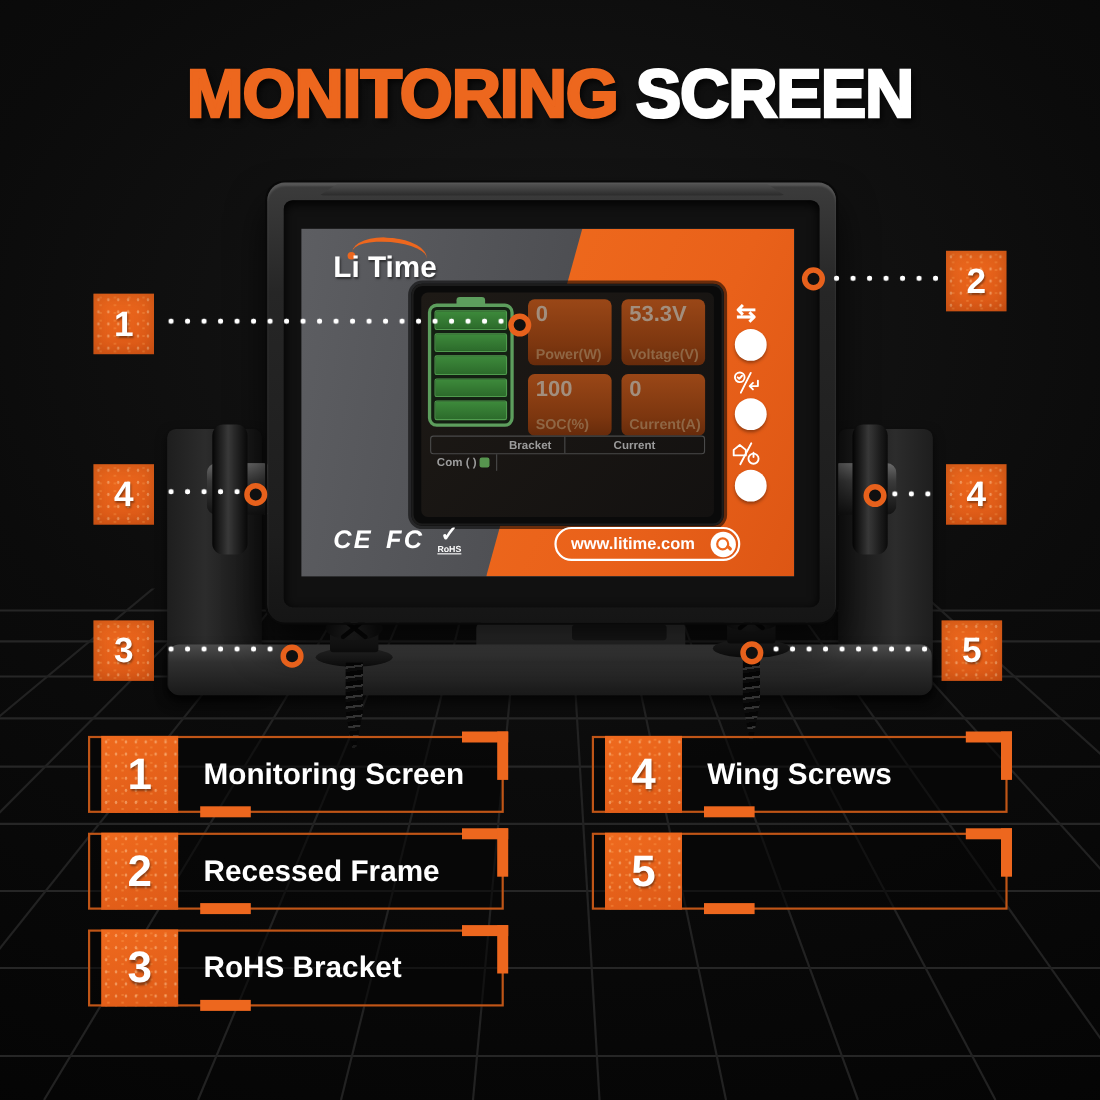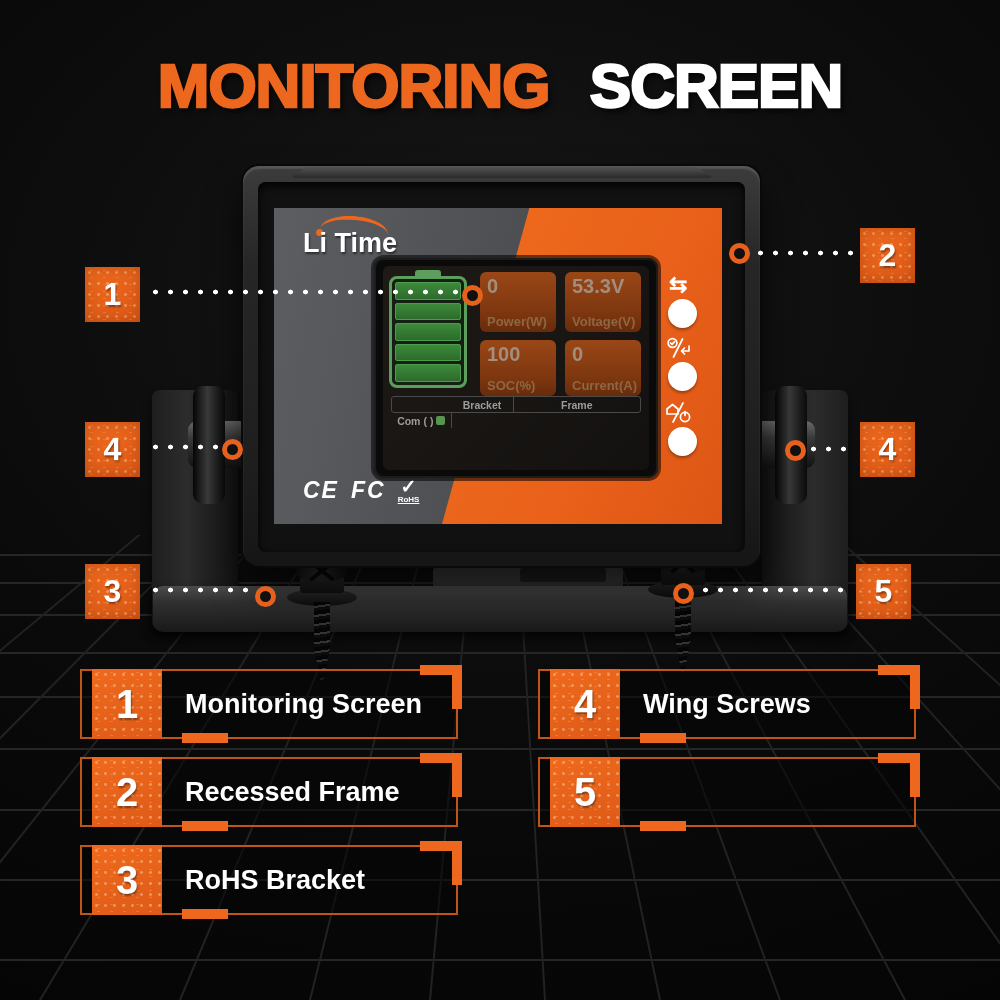--- a/index.html
+++ b/index.html
@@ -5,21 +5,21 @@
   html,body{margin:0;padding:0;background:#000;}
   .stage{position:relative;width:1000px;height:1000px;overflow:hidden;
     background:radial-gradient(120% 90% at 50% 30%, #171717 0%, #0b0b0b 45%, #030303 100%);
     font-family:"Liberation Sans", sans-serif;}
 
   
   .title{position:absolute;top:50px;left:0;width:100%;text-align:center;
     font-size:62px;font-weight:bold;letter-spacing:-1px;white-space:nowrap;
     text-shadow:3px 4px 6px rgba(0,0,0,.8);}
   .title .t-orange{color:#ED671E;-webkit-text-stroke:2.5px #ED671E;}
-  .title .t-white{color:#ffffff;margin-left:12px;-webkit-text-stroke:2.5px #ffffff;}
+  .title .t-white{color:#ffffff;-webkit-text-stroke:2.5px #ffffff;}
 
   
   .grid-svg{position:absolute;top:535px;left:0;}
 
   
   .arm{position:absolute;width:86px;height:240px;top:390px;border-radius:8px;
     background:linear-gradient(90deg,#1e1e1e,#2c2c2c 40%,#121212);box-shadow:0 4px 10px rgba(0,0,0,.6);}
   .arm.left{left:152px;} .arm.right{left:762px;background:linear-gradient(90deg,#121212,#2c2c2c 60%,#1e1e1e);}
   .base-bar{position:absolute;left:153px;top:586px;width:694px;height:46px;border-radius:10px;
     background:linear-gradient(180deg,#4c4c4c,#303030 35%,#191919);box-shadow:0 6px 12px rgba(0,0,0,.7);}
@@ -254,21 +254,21 @@
       <span class="val">0</span>
       <span class="lab">Current(A)</span>
     </div>
     <div class="statusbar">
       <span class="cell c1">
         <span>Com</span>
         <span>( )</span>
         <span class="com-led"></span>
       </span>
       <span class="cell c2">Bracket</span>
-      <span class="cell c3">Frame</span>
+      <span class="cell c3">Current</span>
     </div>
   </div>
 
   <div class="side-ic glyph-swap">⇆</div>
   <div class="circle-btn" style="left:668px;top:299px;"></div>
   <svg class="side-ic" style="left:666px;top:337px;" width="26" height="22" viewBox="0 0 26 22">
     <g stroke="#fff" fill="none" stroke-width="1.7" stroke-linecap="round" stroke-linejoin="round">
       <circle cx="6.5" cy="6" r="4.4"></circle>
       <path d="M4.6 6 L6 7.4 L8.6 4.6"></path>
       <line x1="16.5" y1="2" x2="7.5" y2="20"></line>
@@ -289,20 +289,27 @@
 
   <div class="certs">
     <span class="cert-ce">CE</span>
     <span class="cert-fc">FC</span>
     <span class="cert-rohs">
       <span class="chk">✓</span>
       <span class="txt">RoHS</span>
     </span>
   </div>
 
+  <div class="pill">
+    <span>www.litime.com</span>
+    <span class="mag">
+      <span class="lens"></span>
+      <span class="handle"></span>
+    </span>
+  </div>
 
   <div class="co" style="left:85px;top:267px;">1</div>
   <div class="dots" style="left:148px;top:289px;width:312px;"></div>
   <div class="ring" style="left:462px;top:285px;"></div>
 
   <div class="co" style="left:860px;top:228px;">2</div>
   <div class="dots" style="left:753px;top:250px;width:100px;"></div>
   <div class="ring" style="left:729px;top:243px;"></div>
 
   <div class="co" style="left:85px;top:422px;">4</div>

